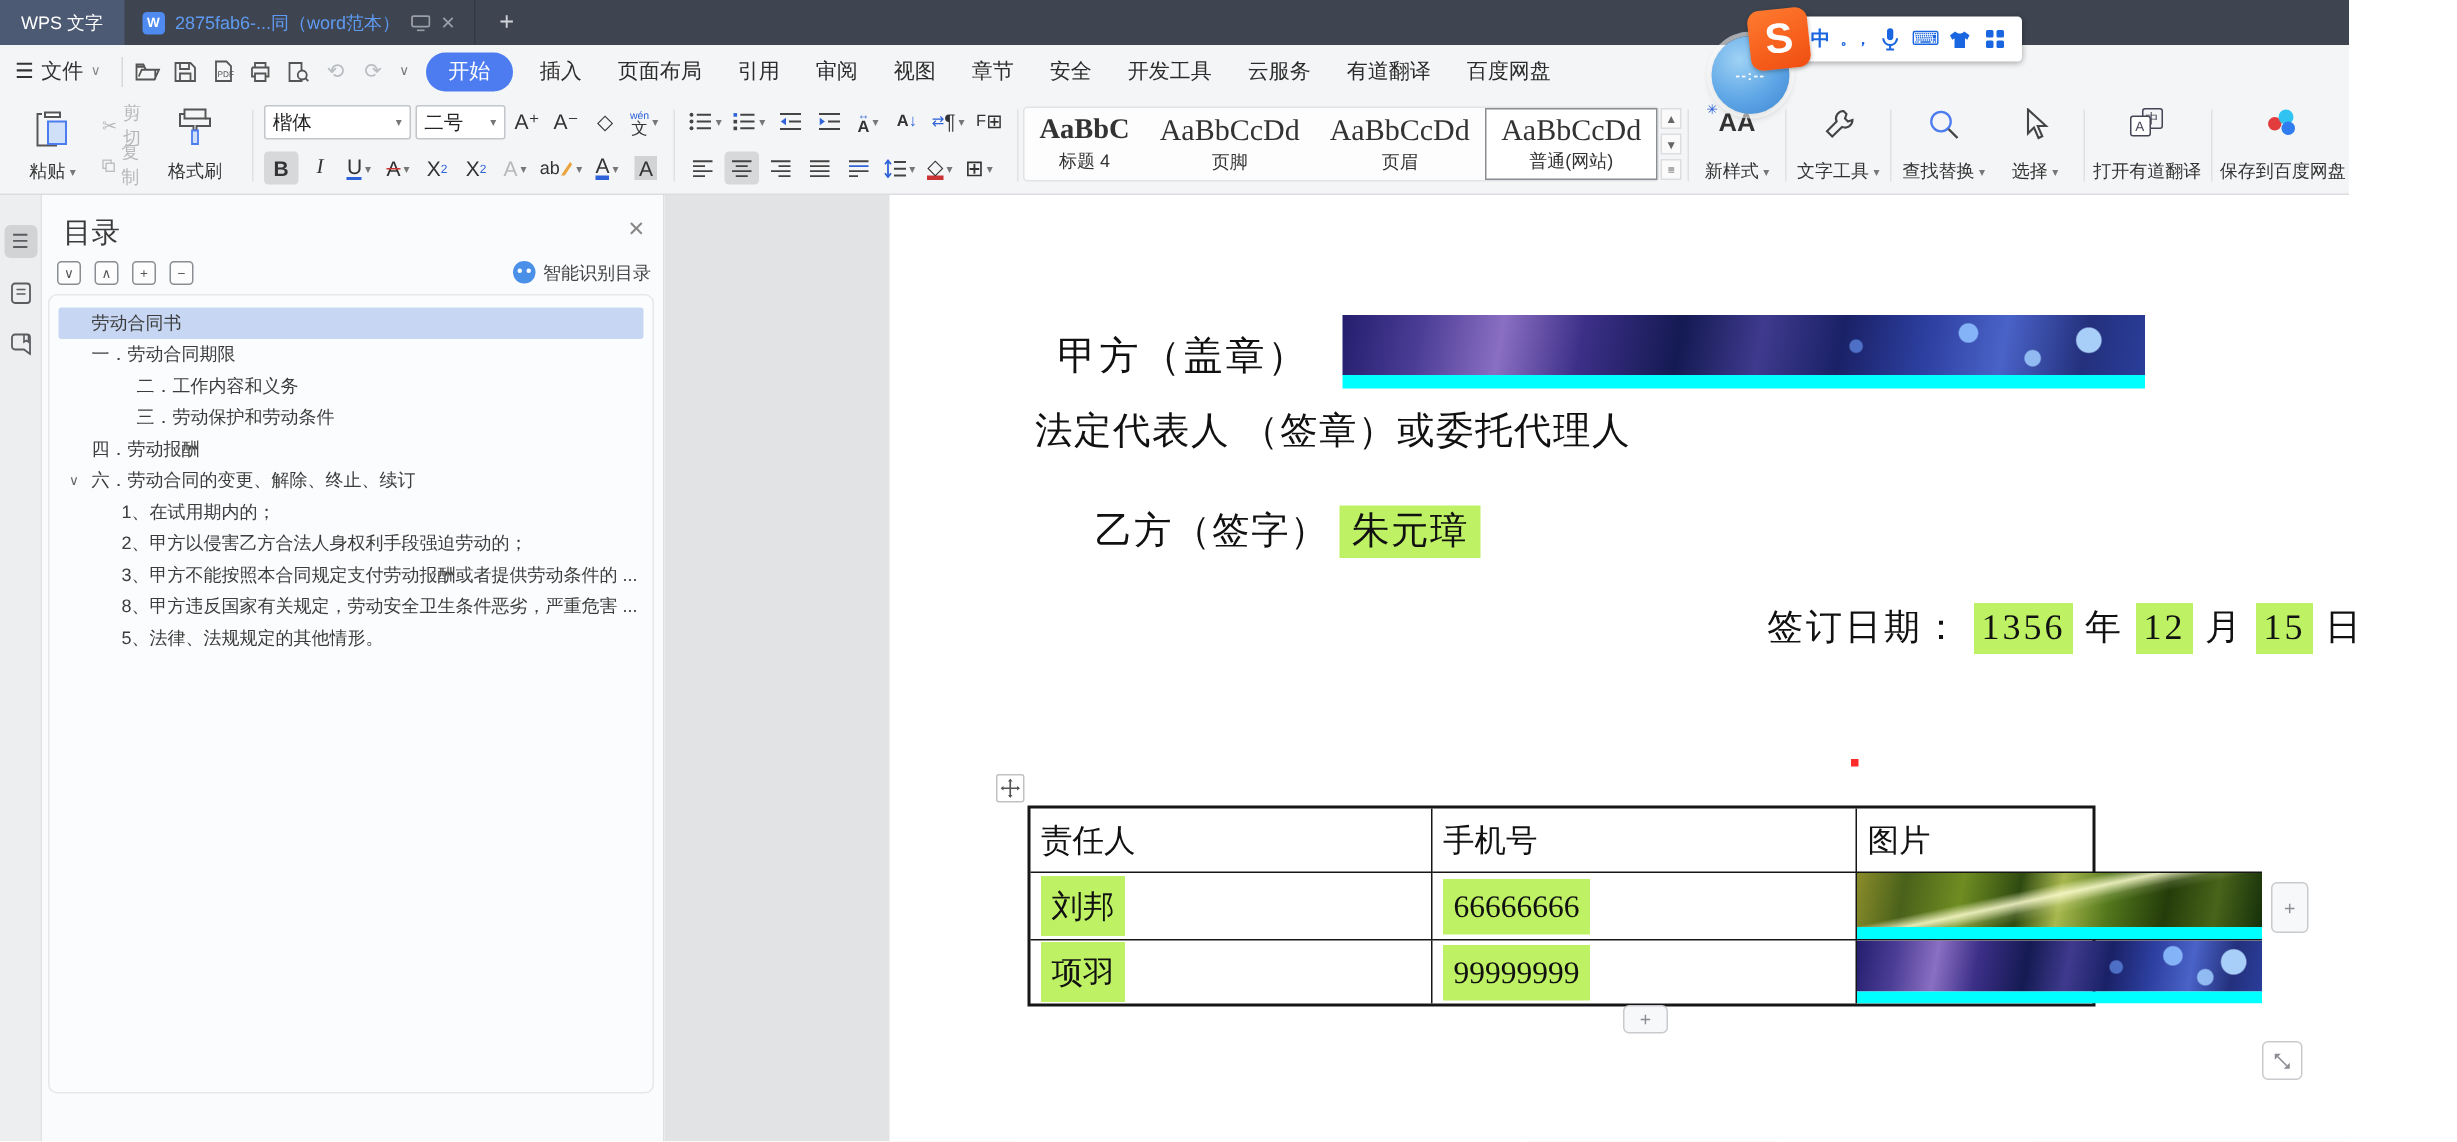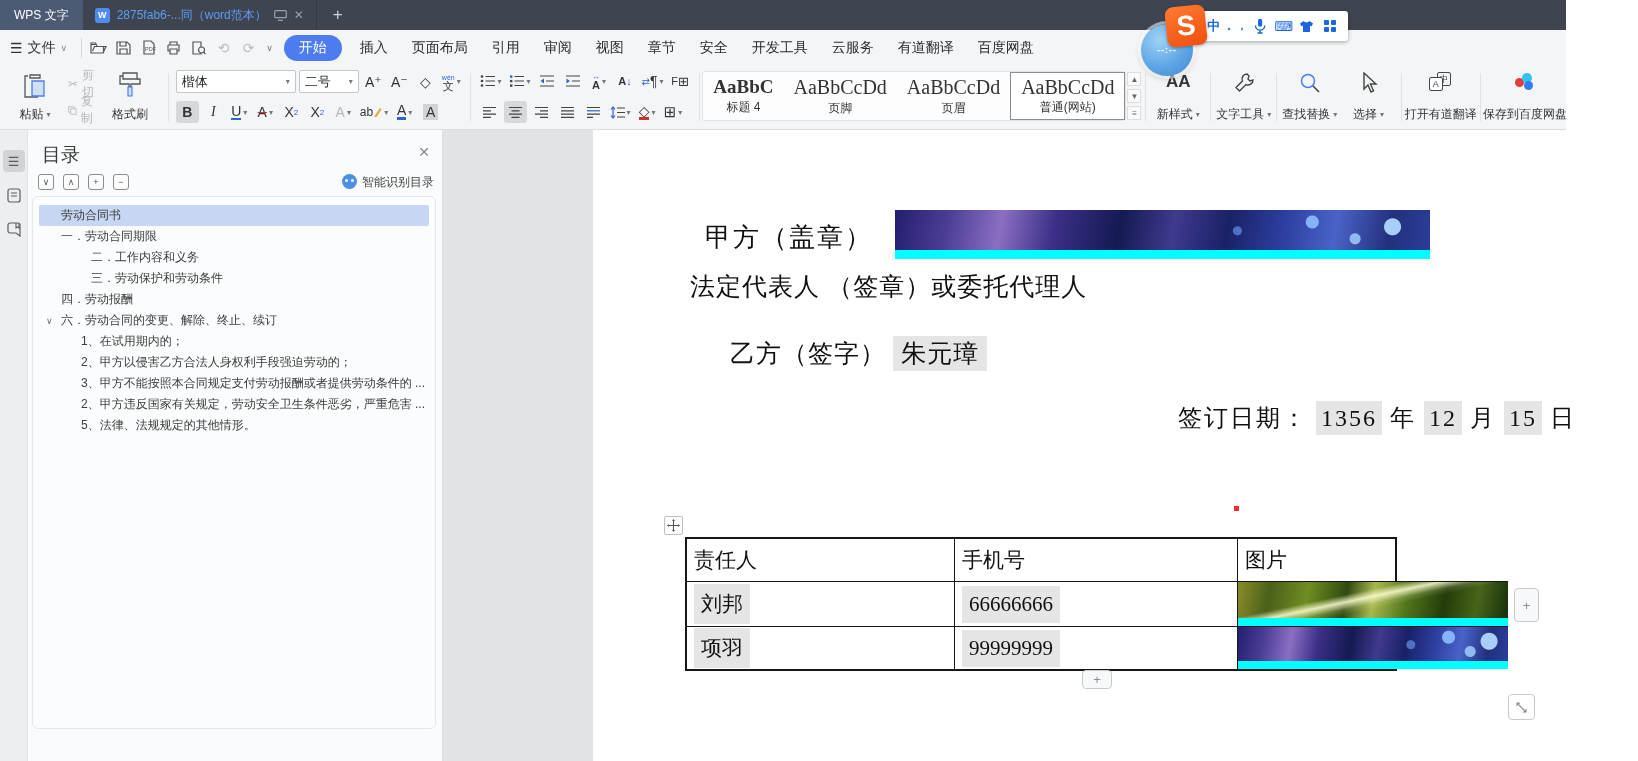--- a/index.html
+++ b/index.html
@@ -92,21 +92,21 @@
   .toc-panel{position:absolute;left:4px;right:6px;top:66px;bottom:32px;border:1px solid #e6e7e9;border-radius:6px;background:#fbfcfd;padding-top:8px;overflow:hidden}
   .toc-item{height:21px;margin:0 6px;display:flex;align-items:center;font-size:12px;color:#3c3c3c;position:relative;white-space:nowrap;border-radius:2px}
   .toc-item.sel{background:#c7d7f3}
   .lv0{padding-left:22px}.lv1{padding-left:52px}.lv2{padding-left:42px}
   .toc-item .chev{position:absolute;left:7px;font-size:9px;color:#666}
   
   .workspace{position:absolute;left:443px;top:130px;width:1123px;bottom:0;background:#e2e3e5;z-index:1}
   .page{position:absolute;left:593px;top:130px;width:1045px;bottom:0;background:#fff;z-index:2;
     font-family:"Liberation Serif","DejaVu Serif",serif;color:#111}
   .abs{position:absolute}
-  .hl{background:#e5e5e5}
+  .hl{background:#bef264}
   .img-galaxy{background:
     radial-gradient(circle at 78% 30%,rgba(140,190,255,.9) 0 6px,rgba(140,190,255,0) 7px),
     radial-gradient(circle at 86% 72%,rgba(160,205,255,.85) 0 5px,rgba(160,205,255,0) 6px),
     radial-gradient(circle at 64% 52%,rgba(110,160,255,.6) 0 4px,rgba(110,160,255,0) 5px),
     radial-gradient(circle at 93% 42%,rgba(175,215,255,.95) 0 8px,rgba(175,215,255,0) 9px),
     linear-gradient(100deg,#241e6e 0%,#4b3d96 10%,#8a6fc2 20%,#3c2f88 30%,#141a52 42%,#3f3a8e 52%,#1a2166 62%,#2c3e9e 72%,#4a63c8 82%,#24307c 92%,#2a3d9a 100%)}
   .img-terrace{background:
     linear-gradient(168deg,rgba(0,0,0,0) 38%,rgba(255,255,210,.85) 46%,rgba(255,255,210,.15) 54%,rgba(0,0,0,0) 60%),
     linear-gradient(100deg,#8a8c2a 0%,#49611a 12%,#6f8d22 26%,#2f4a10 40%,#a8b84e 50%,#53771c 62%,#243c0a 76%,#49641a 88%,#16300a 100%)}
   .cyanbar{background:#00ffff}
@@ -258,21 +258,21 @@
         </svg>
       <span class="lbl">
           <span>格式刷</span>
         </span>
     </div>
   </div>
   <div class="rsep"></div>
 
   <div class="fontg">
     <div class="frow">
-      <div class="combo" style="width:120px">
+      <div class="combo" style="width:98px">
         <span>楷体</span>
         <span class="car">▾</span>
       </div>
       <div class="combo" style="width:60px">
         <span>二号</span>
         <span class="car">▾</span>
       </div>
       <span class="tbtn">A⁺</span>
       <span class="tbtn">A⁻</span>
       <span class="tbtn">◇</span>
@@ -564,21 +564,21 @@
     <div class="toc-item lv2">
         <span>1、在试用期内的；</span>
       </div>
     <div class="toc-item lv2">
         <span>2、甲方以侵害乙方合法人身权利手段强迫劳动的；</span>
       </div>
     <div class="toc-item lv2">
         <span>3、甲方不能按照本合同规定支付劳动报酬或者提供劳动条件的 ...</span>
       </div>
     <div class="toc-item lv2">
-        <span>2、甲方违反国家有关规定，劳动安全卫生条件恶劣，严重危害 ...</span>
+        <span>8、甲方违反国家有关规定，劳动安全卫生条件恶劣，严重危害 ...</span>
       </div>
     <div class="toc-item lv2">
         <span>5、法律、法规规定的其他情形。</span>
       </div>
   </div>
 </div>
 
 <div class="workspace"></div>
 <div class="page">
 

